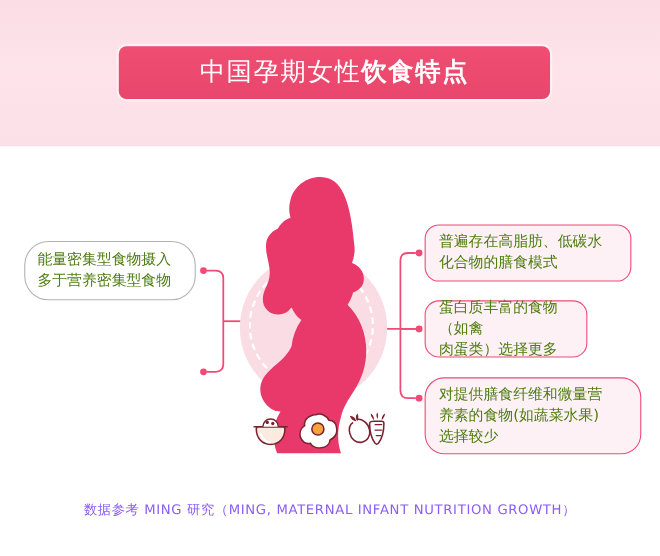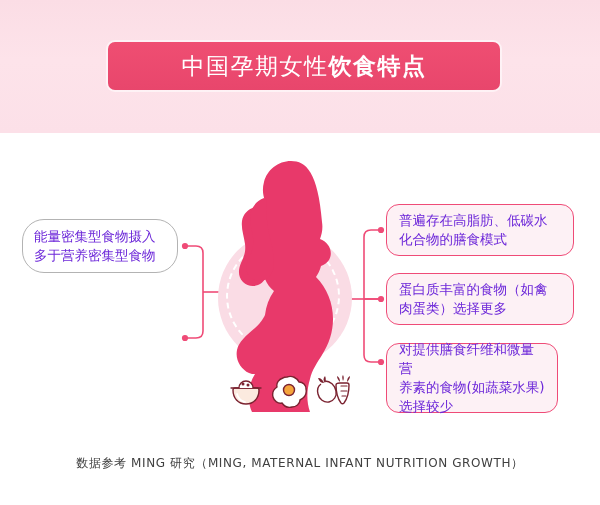--- a/index.html
+++ b/index.html
@@ -44,43 +44,43 @@
   
   .foods{position:absolute;left:228px;top:374px;width:124px;height:34px;}
 
   
   .connectors{position:absolute;left:0;top:0;width:600px;height:505px;}
 
   
   .box{
     position:absolute;box-sizing:border-box;border-radius:13px;
     display:flex;align-items:center;
-    font-size:13.5px;line-height:19px;color:#6d28d9;
+    font-size:13.5px;line-height:19px;color:#4d7c0f;
     font-family:"DejaVu Sans","Liberation Sans",sans-serif;
   }
   .box .txt{display:block;white-space:pre-line;}
   .box-left{
     background:#ffffff;border:1.4px solid #b3b3b3;
     padding:0 10px 0 11px;
   }
   .box-right{
     background:#fdf1f5;border:1.4px solid #ef4b77;
     padding:0 10px 0 12px;
   }
 
   #lb1{left:22px;top:219px;width:156px;height:54px;border-radius:22px;}
   #lb2{left:22px;top:318px;width:156px;height:38px;}
   #rb1{left:386px;top:204px;width:188px;height:52px;}
-  #rb2{left:386px;top:273px;width:188px;height:52px;}
-  #rb3{left:386px;top:343px;width:172px;height:70px;}
+  #rb2{left:386px;top:273px;width:148px;height:52px;}
+  #rb3{left:386px;top:343px;width:197px;height:70px;border-radius:18px;}
 
   
   .footer{
     position:absolute;left:0;top:455px;width:600px;
-    text-align:center;color:#404040;font-size:12px;letter-spacing:.6px;
+    text-align:center;color:#8b5cf6;font-size:12px;letter-spacing:.6px;
     font-family:"DejaVu Sans","Liberation Sans",sans-serif;
   }
 </style>
 </head>
 <body>
 
 <div class="canvas">
 
   <div class="header-band"></div>
   <div class="title-bar">

